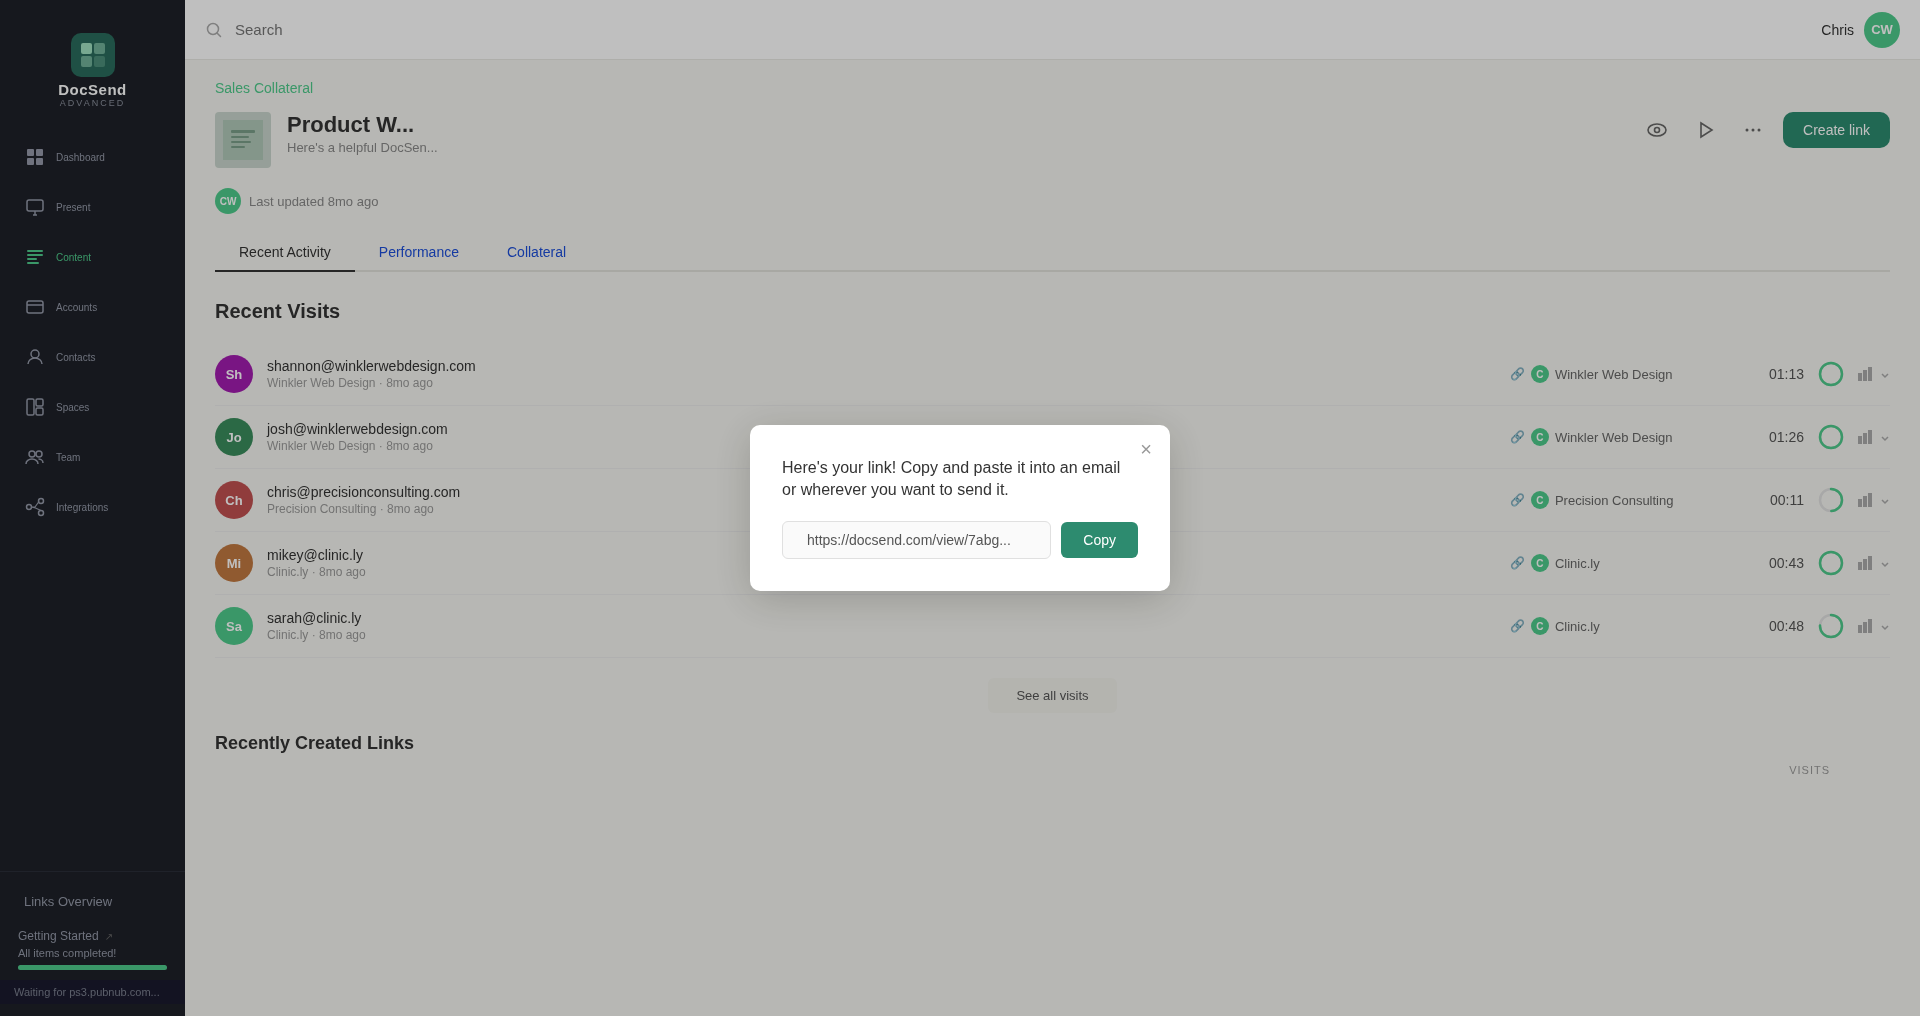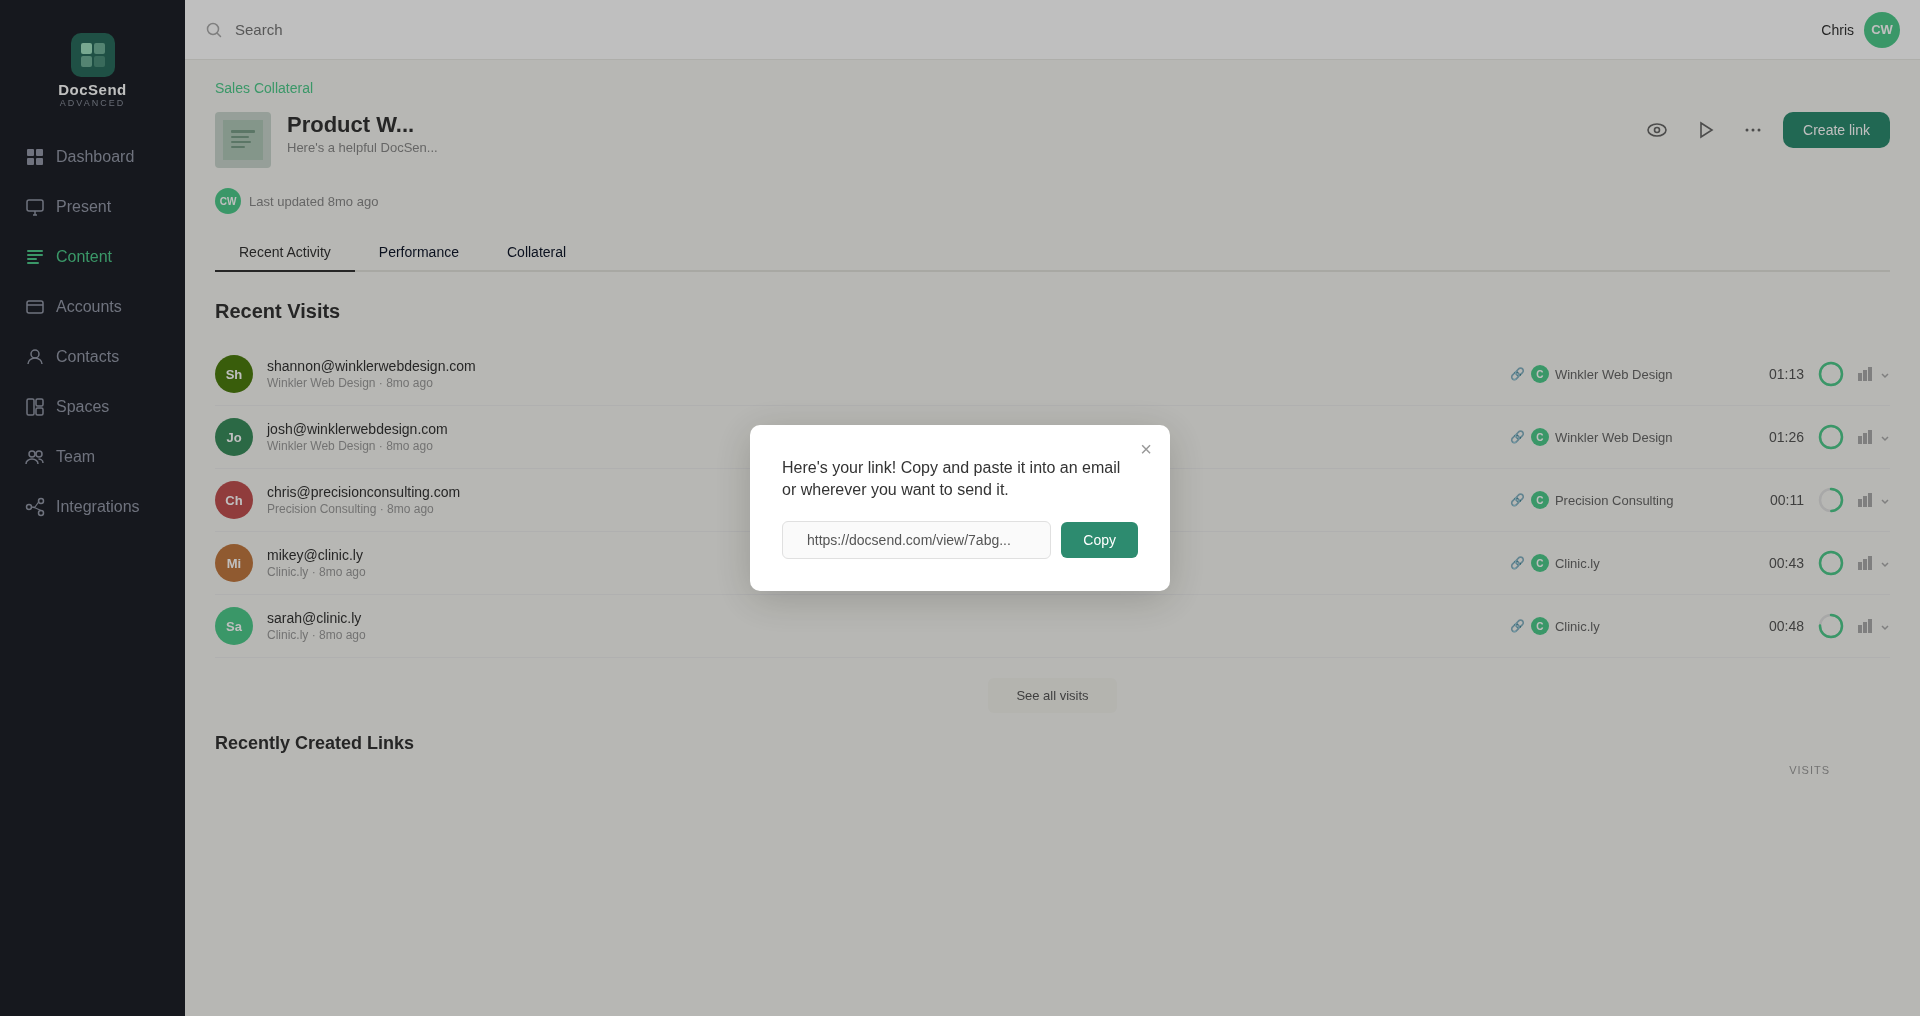--- a/index.html
+++ b/index.html
@@ -35,21 +35,21 @@
     .logo-sub { color: #8a8f9c; font-size: 9px; letter-spacing: 2px; text-transform: uppercase; }
 
     .nav-item {
       width: 100%;
       display: flex;
       align-items: center;
       gap: 10px;
       padding: 14px 24px;
       color: #9499a8;
       cursor: pointer;
-      font-size: 16px;
+      font-size: 10px;
       transition: background 0.15s;
     }
     .nav-item.active { color: #4eca8b; }
     .nav-icon { width: 22px; height: 22px; display: flex; align-items: center; justify-content: center; flex-shrink: 0; }
     .nav-icon svg { width: 20px; height: 20px; }
 
     .sidebar-bottom {
       margin-top: auto;
       width: 100%;
       padding: 12px 0;
@@ -236,21 +236,21 @@
     
     .tabs {
       display: flex;
       border-bottom: 2px solid #e0e0da;
       margin-bottom: 28px;
       gap: 0;
     }
     .tab {
       padding: 10px 24px;
       font-size: 14px;
-      color: #0f172a;
+      color: #1d4ed8;
       cursor: pointer;
       border-bottom: 2px solid transparent;
       margin-bottom: -2px;
     }
     .tab.active {
       color: #333;
       font-weight: 500;
       border-bottom: 2px solid #333;
     }
 
@@ -496,20 +496,34 @@
       <svg viewBox="0 0 20 20" fill="currentColor">
           <circle cx="4" cy="10" r="2.5" stroke="currentColor" stroke-width="1.5" fill="none"></circle>
           <circle cx="16" cy="4" r="2.5" stroke="currentColor" stroke-width="1.5" fill="none"></circle>
           <circle cx="16" cy="16" r="2.5" stroke="currentColor" stroke-width="1.5" fill="none"></circle>
           <path d="M6 10h4l4-5.5M6 10l4.5 1L16 13.5" stroke="currentColor" stroke-width="1.2" fill="none"></path>
         </svg>
     </div>
     <span>Integrations</span>
   </div>
 
+  <div class="sidebar-bottom">
+    <div class="links-overview">Links Overview</div>
+    <div class="getting-started-section">
+      <div class="getting-started-row">
+        <span class="getting-started-label">Getting Started</span>
+        <span class="getting-started-ext">↗</span>
+      </div>
+      <div class="completed-text">All items completed!</div>
+      <div class="progress-bar-bg">
+        <div class="progress-bar-fill" style="width: 100%"></div>
+      </div>
+    </div>
+    <div class="status-bar">Waiting for ps3.pubnub.com...</div>
+  </div>
 </div>
 
 <div class="main">
 
   <div class="header">
     <div class="search-icon-wrap">
       <svg width="18" height="18" viewBox="0 0 18 18" fill="none">
         <circle cx="8" cy="8" r="5.5" stroke="#aaa" stroke-width="1.5"></circle>
         <path d="M12 12l3.5 3.5" stroke="#aaa" stroke-width="1.5" stroke-linecap="round"></path>
       </svg>
@@ -570,21 +584,21 @@
       <div class="tab active">Recent Activity</div>
       <div class="tab">Performance</div>
       <div class="tab">Collateral</div>
     </div>
 
     <div class="section-title">Recent Visits</div>
 
     <div class="visits-table">
 
       <div class="visit-row">
-        <div class="visit-avatar" style="background:#4d7c0f">Sh</div>
+        <div class="visit-avatar" style="background:#a21caf">Sh</div>
         <div class="visit-info">
           <div class="visit-email">shannon@winklerwebdesign.com</div>
           <div class="visit-meta">Winkler Web Design · 8mo ago</div>
         </div>
         <div class="visit-link-info">
           <span class="link-icon">🔗</span>
           <div class="link-badge" style="background:#4eca8b">C</div>
           <span>Winkler Web Design</span>
         </div>
         <div class="visit-time">01:13</div>

